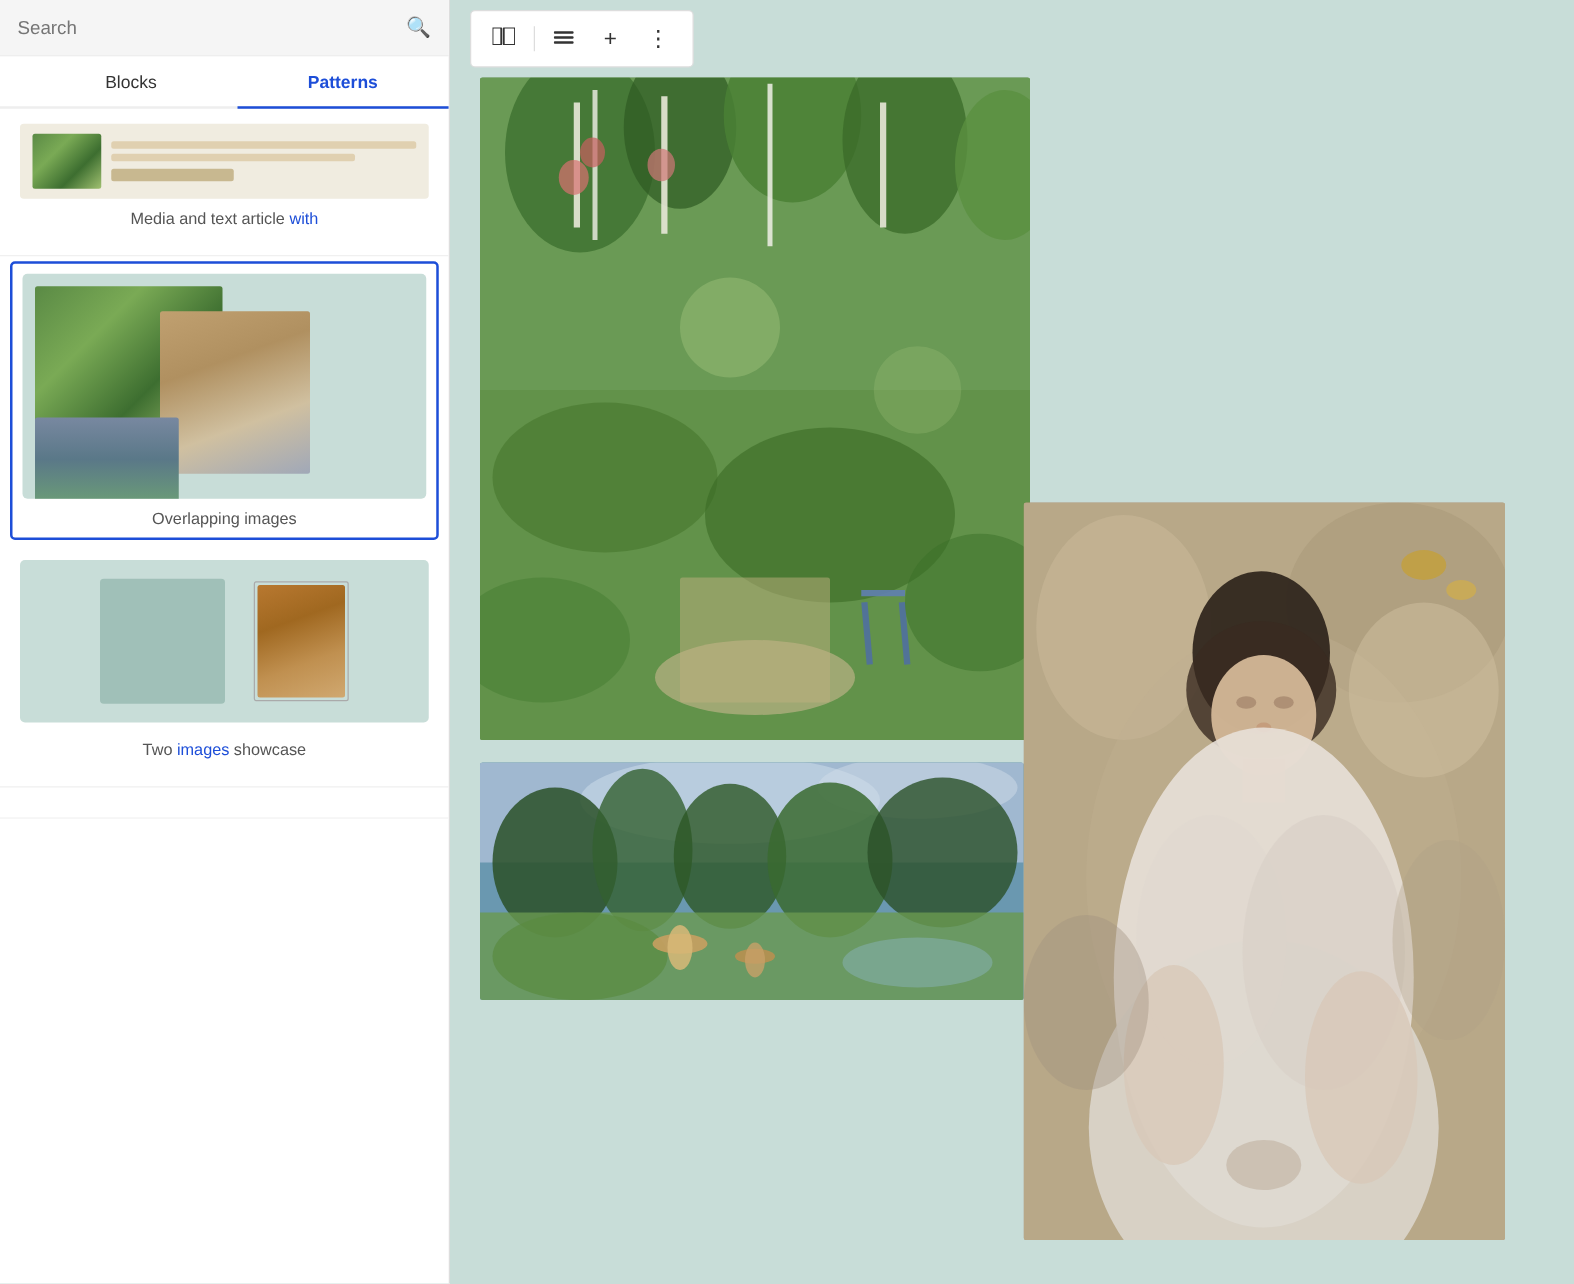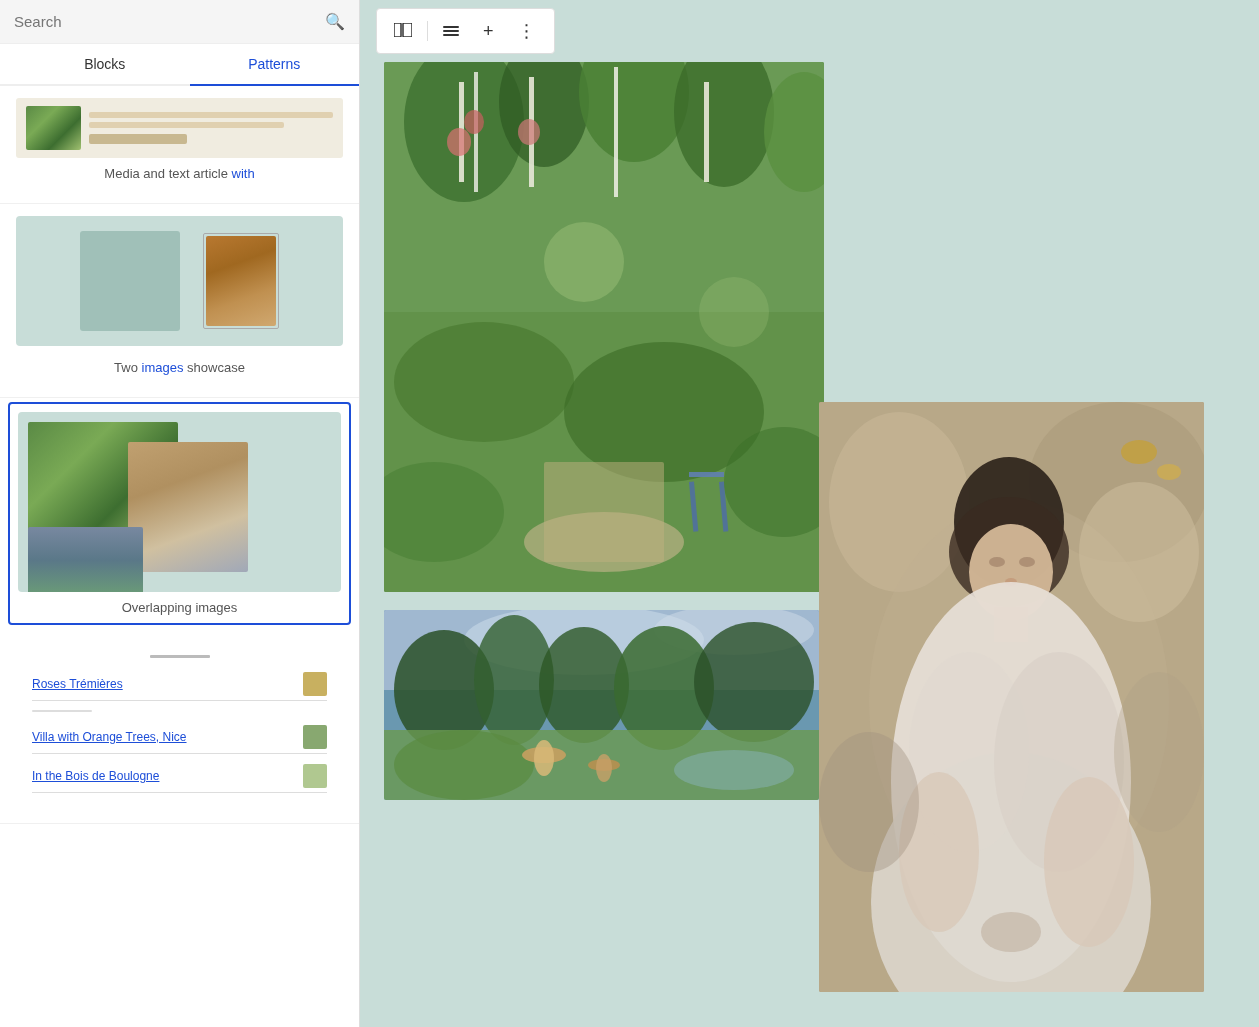--- a/index.html
+++ b/index.html
@@ -55,21 +55,21 @@
       text-align: center;
       font-size: 14px;
       cursor: pointer;
       background: none;
       border: none;
       color: #333;
     }
 
     .tab.active {
       color: #1d4ed8;
-      font-weight: 400;
+      font-weight: 700;
       border-bottom: 2px solid #1d4ed8;
       margin-bottom: -2px;
     }
 
     .sidebar-content {
       padding: 0;
       overflow-y: auto;
     }
 
     
@@ -321,62 +321,46 @@
           <div style="height:6px;background:#e0d0b0;border-radius:2px;"></div>
           <div style="height:6px;background:#e0d0b0;border-radius:2px;width:80%;"></div>
           <div style="height:10px;background:#c8b890;border-radius:2px;width:40%;margin-top:2px;"></div>
         </div>
       </div>
       <div class="pattern-label prev-section-label">
         Media and text article <a>with</a>
       </div>
     </div>
 
+    <div class="pattern-item selected">
+      <div class="pattern-preview preview-overlapping">
+
+        <div class="prev-img prev-garden" style="width:150px;height:110px;top:10px;left:10px;"></div>
+
+        <div class="prev-img prev-portrait" style="width:120px;height:130px;top:30px;left:110px;"></div>
+
+        <div class="prev-img prev-blue-garden" style="width:115px;height:100px;top:115px;left:10px;"></div>
+      </div>
+      <div class="pattern-label">Overlapping images</div>
+    </div>
+
     <div class="pattern-item">
       <div class="pattern-preview preview-two-images">
         <div class="img-box prev-flowers" style="width:100px;height:100px;"></div>
         <div style="width:3px;"></div>
         <div style="border:1px solid #aaa;padding:2px;border-radius:2px;">
           <div class="prev-lady" style="width:70px;height:90px;"></div>
         </div>
       </div>
       <div class="pattern-label prev-section-label">
         Two <a>images</a> showcase
       </div>
     </div>
 
-    <div class="pattern-item selected">
-      <div class="pattern-preview preview-overlapping">
-
-        <div class="prev-img prev-garden" style="width:150px;height:110px;top:10px;left:10px;"></div>
-
-        <div class="prev-img prev-portrait" style="width:120px;height:130px;top:30px;left:110px;"></div>
-
-        <div class="prev-img prev-blue-garden" style="width:115px;height:100px;top:115px;left:10px;"></div>
-      </div>
-      <div class="pattern-label">Overlapping images</div>
-    </div>
-
     <div class="pattern-item">
-      <div class="pattern-preview preview-overlap-text">
-        <div style="width:60px;height:3px;background:#bbb;border-radius:1px;align-self:center;margin:4px auto;"></div>
-        <div class="list-row">
-          <a style="color:#1d4ed8;font-size:12px;text-decoration:underline;">Roses Trémières</a>
-          <div class="list-thumb" style="background:#c8b060;"></div>
-        </div>
-        <div style="width:60px;height:2px;background:#ddd;border-radius:1px;margin:3px 0;"></div>
-        <div class="list-row">
-          <a style="color:#1d4ed8;font-size:12px;text-decoration:underline;">Villa with Orange Trees, Nice</a>
-          <div class="list-thumb" style="background:#88a870;"></div>
-        </div>
-        <div class="list-row">
-          <a style="color:#1d4ed8;font-size:12px;text-decoration:underline;">In the Bois de Boulogne</a>
-          <div class="list-thumb" style="background:#b0c890;"></div>
-        </div>
-      </div>
     </div>
 
   </div>
 
 </aside>
 
 <main class="main-canvas">
 
   <div class="toolbar">
     <button class="toolbar-btn">

